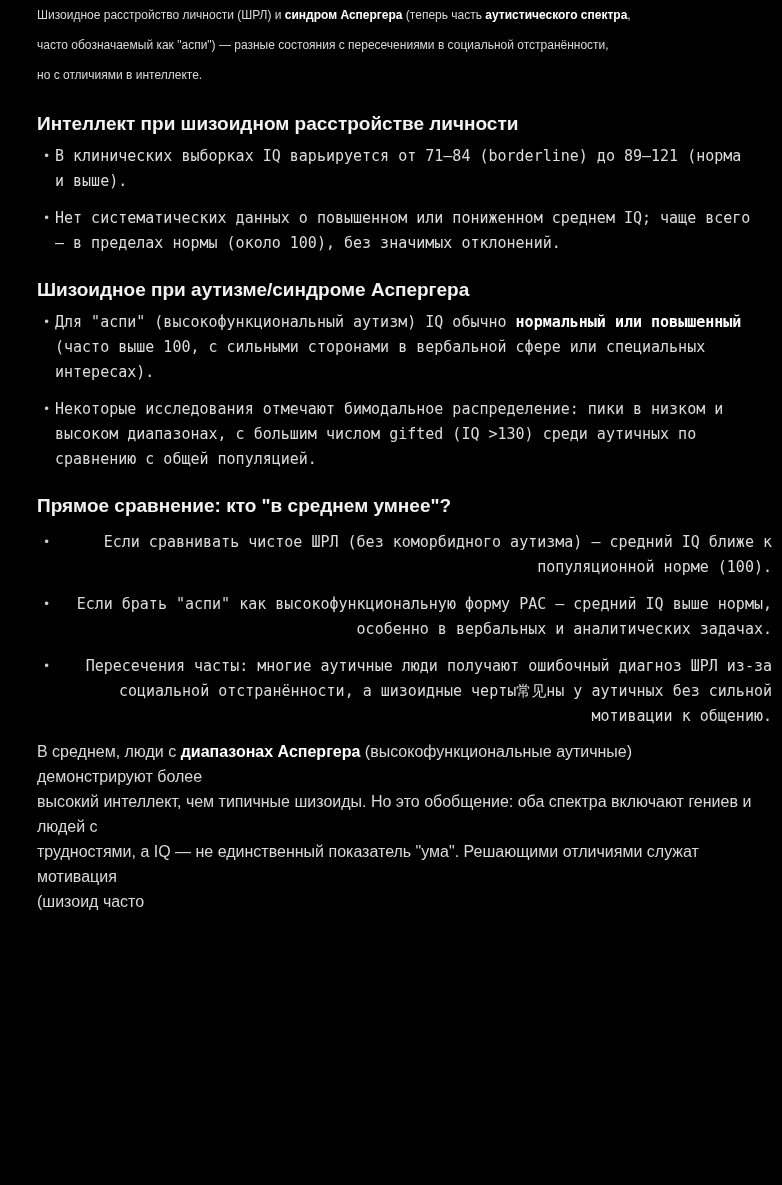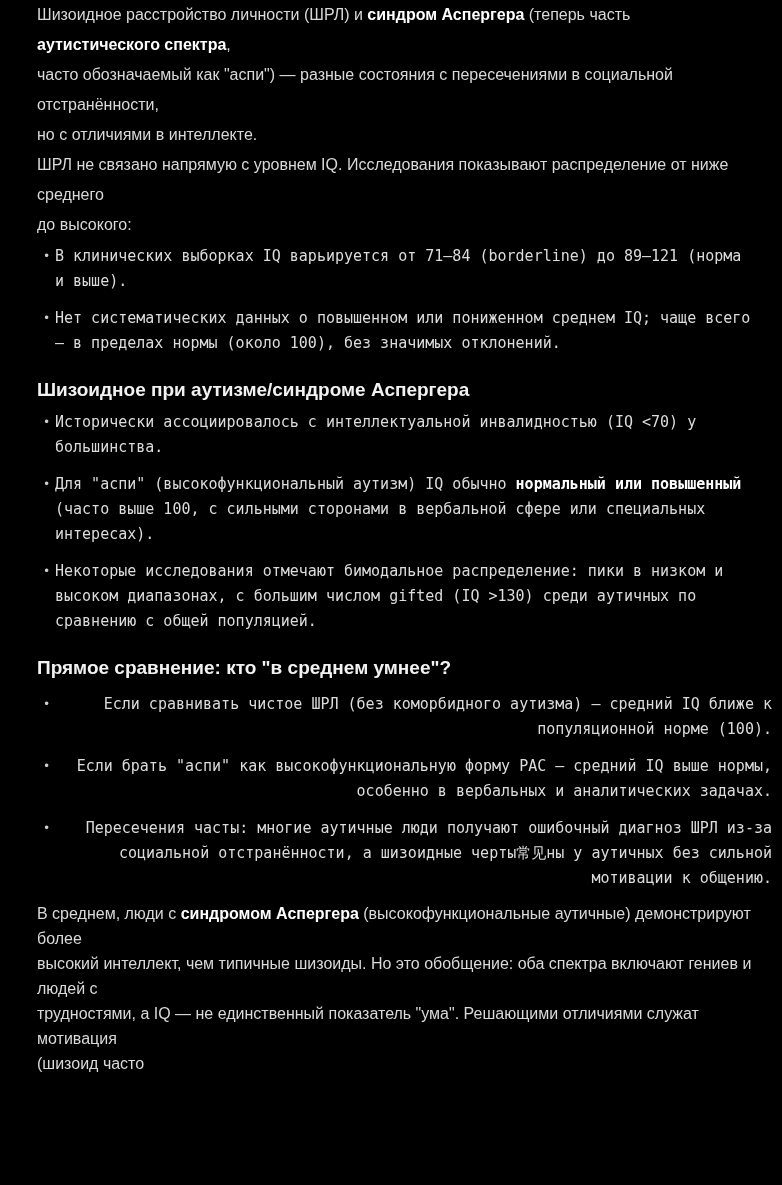--- a/index.html
+++ b/index.html
@@ -10,21 +10,21 @@
     height: 1185px;
     overflow: hidden;
     font-family: "Liberation Sans", sans-serif;
   }
   .content {
     padding: 0 30px 0 37px;
     color: #d9d9d9;
   }
   p.prose {
     margin: 0;
-    font-size: 16px;
+    font-size: 12px;
     line-height: 30px;
     white-space: pre-line;
     color: #d9d9d9;
   }
   p.prose-tight {
     margin: 10px 0 0 0;
     font-size: 16px;
     line-height: 25px;
     white-space: pre-line;
     color: #d9d9d9;
@@ -65,50 +65,47 @@
 </style>
 </head>
 <body>
 
 <div class="content">
 
   <p class="prose"><span>Шизоидное расстройство личности (ШРЛ) и </span><strong>синдром Аспергера</strong><span> (теперь часть </span><strong>аутистического спектра</strong><span>,
 часто обозначаемый как "аспи") — разные состояния с пересечениями в социальной отстранённости,
 но с отличиями в интеллекте.</span></p>
 
-  <p class="prose"><span>ШРЛ не связано напрямую с уровнем IQ. Исследования показывают распределение от ниже среднего
-до высокого:</span></p>
+  <h2 class="section-heading">Интеллект при шизоидном расстройстве личности</h2>
   <ul class="bullet-list">
     <li><span>В клинических выборках IQ варьируется от 71–84 (borderline) до 89–121 (норма
 и выше).</span></li>
     <li><span>Нет систематических данных о повышенном или пониженном среднем IQ; чаще всего
 — в пределах нормы (около 100), без значимых отклонений.</span></li>
   </ul>
 
   <h2 class="section-heading">Шизоидное при аутизме/синдроме Аспергера</h2>
   <ul class="bullet-list">
-    <li><span>Исторически ассоциировалось с интеллектуальной инвалидностью (IQ &lt;70) у
-большинства.</span></li>
     <li><span>Для "аспи" (высокофункциональный аутизм) IQ обычно </span><strong>нормальный или повышенный</strong><span>
 (часто выше 100, с сильными сторонами в вербальной сфере или специальных
 интересах).</span></li>
     <li><span>Некоторые исследования отмечают бимодальное распределение: пики в низком и
 высоком диапазонах, с большим числом gifted (IQ &gt;130) среди аутичных по
 сравнению с общей популяцией.</span></li>
   </ul>
 
   <h2 class="section-heading">Прямое сравнение: кто "в среднем умнее"?</h2>
   <ul class="bullet-list no-lead">
     <li><span>Если сравнивать чистое ШРЛ (без коморбидного аутизма) — средний IQ ближе к
 популяционной норме (100).</span></li>
     <li><span>Если брать "аспи" как высокофункциональную форму РАС — средний IQ выше нормы,
 особенно в вербальных и аналитических задачах.</span></li>
     <li><span>Пересечения часты: многие аутичные люди получают ошибочный диагноз ШРЛ из-за
 социальной отстранённости, а шизоидные черты常见ны у аутичных без сильной
 мотивации к общению.</span></li>
   </ul>
 
-  <p class="prose-tight"><span>В среднем, люди с </span><strong>синдромом Аспергера</strong><span> (высокофункциональные аутичные) демонстрируют более
+  <p class="prose-tight"><span>В среднем, люди с </span><strong>диапазонах Аспергера</strong><span> (высокофункциональные аутичные) демонстрируют более
 высокий интеллект, чем типичные шизоиды. Но это обобщение: оба спектра включают гениев и людей с
 трудностями, а IQ — не единственный показатель "ума". Решающими отличиями служат мотивация
 (шизоид часто </span></p>
 
 </div>
 
 </body></html>

